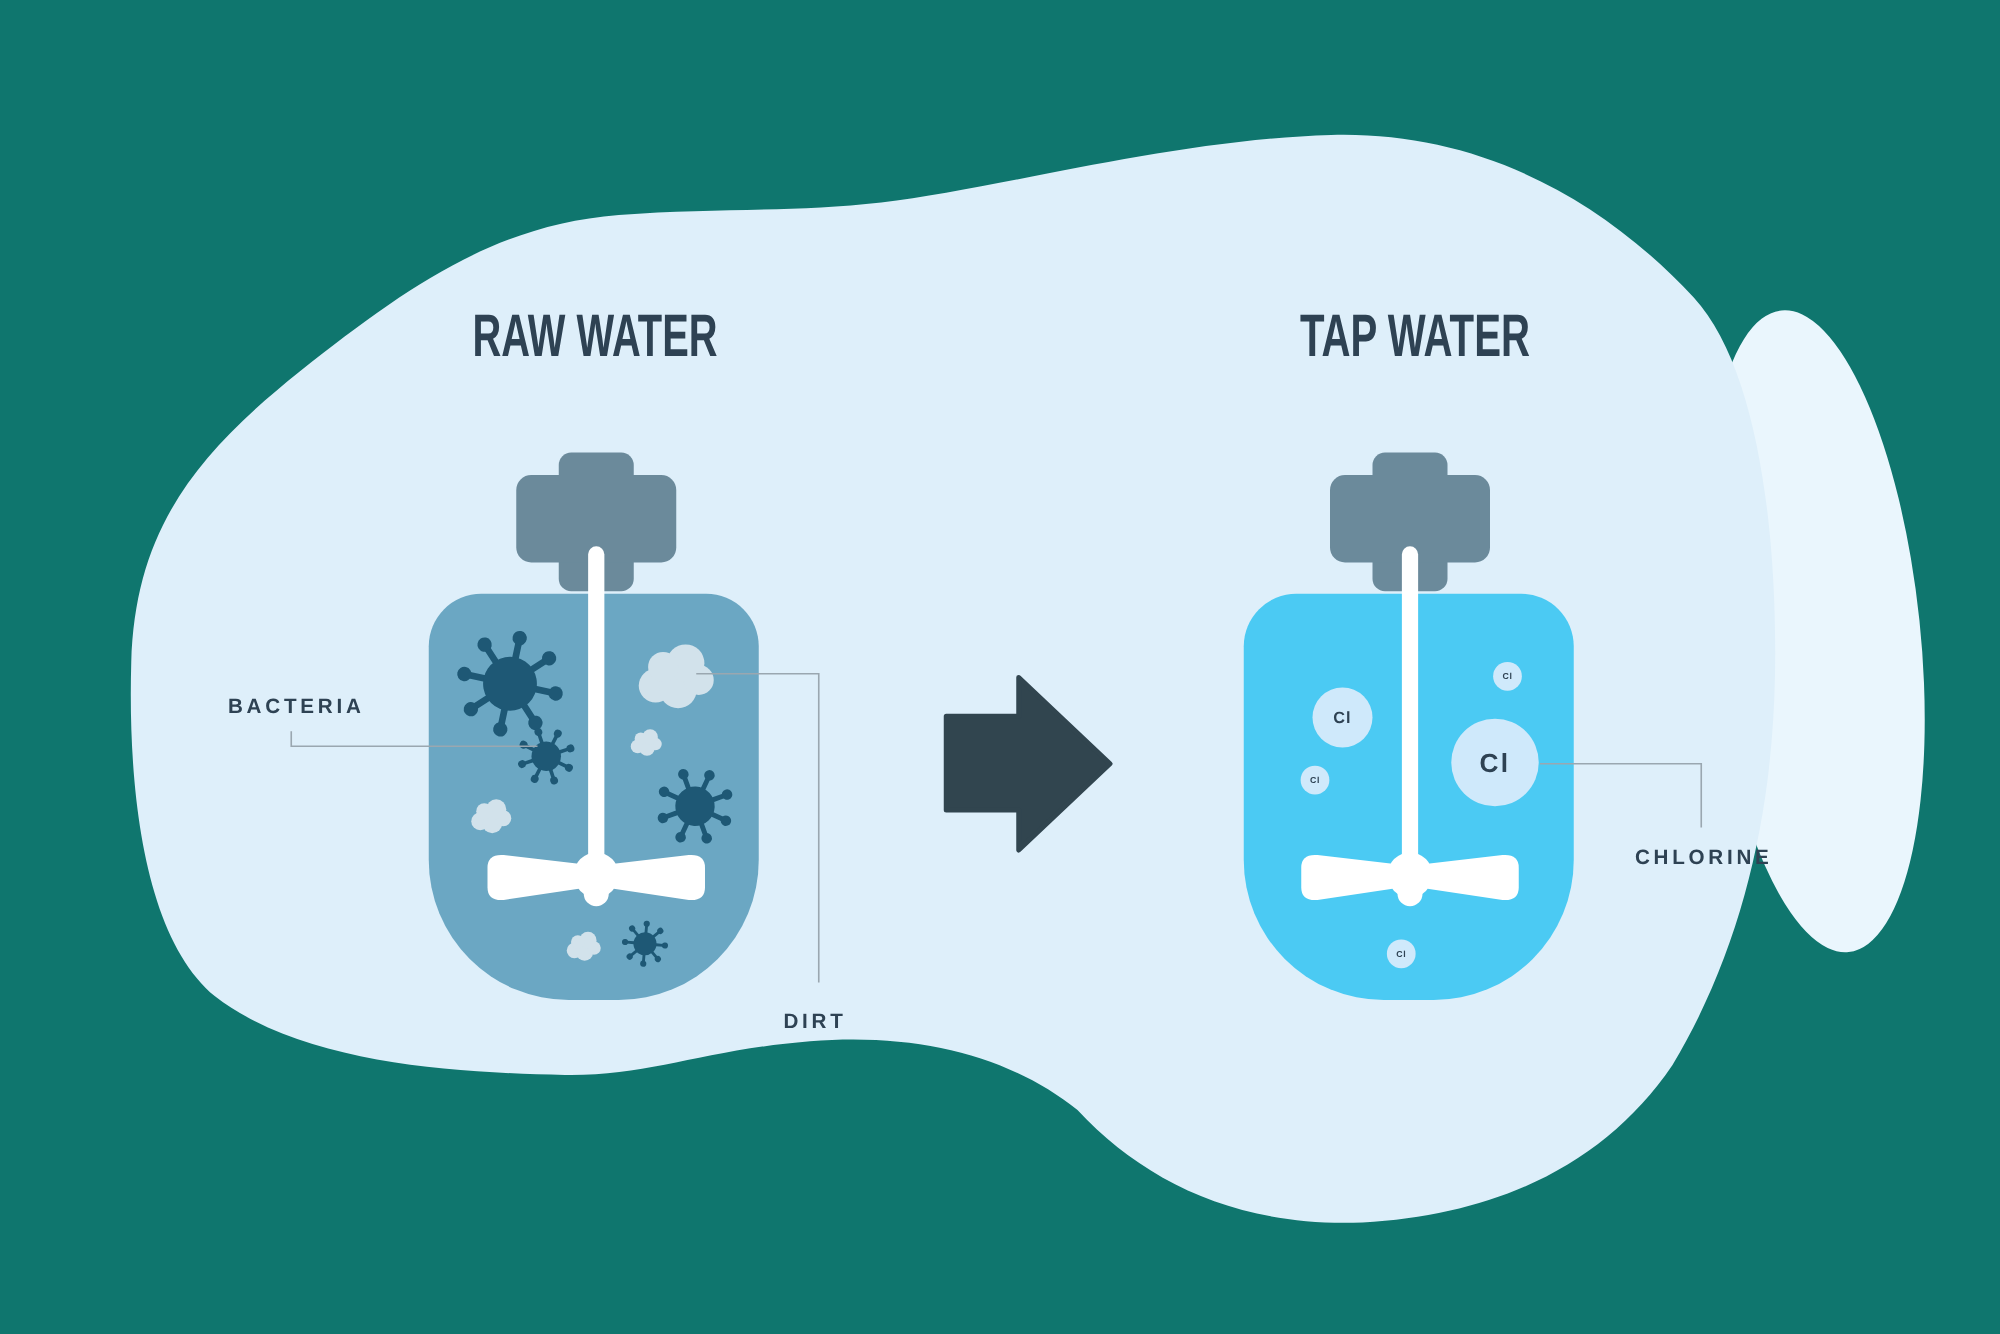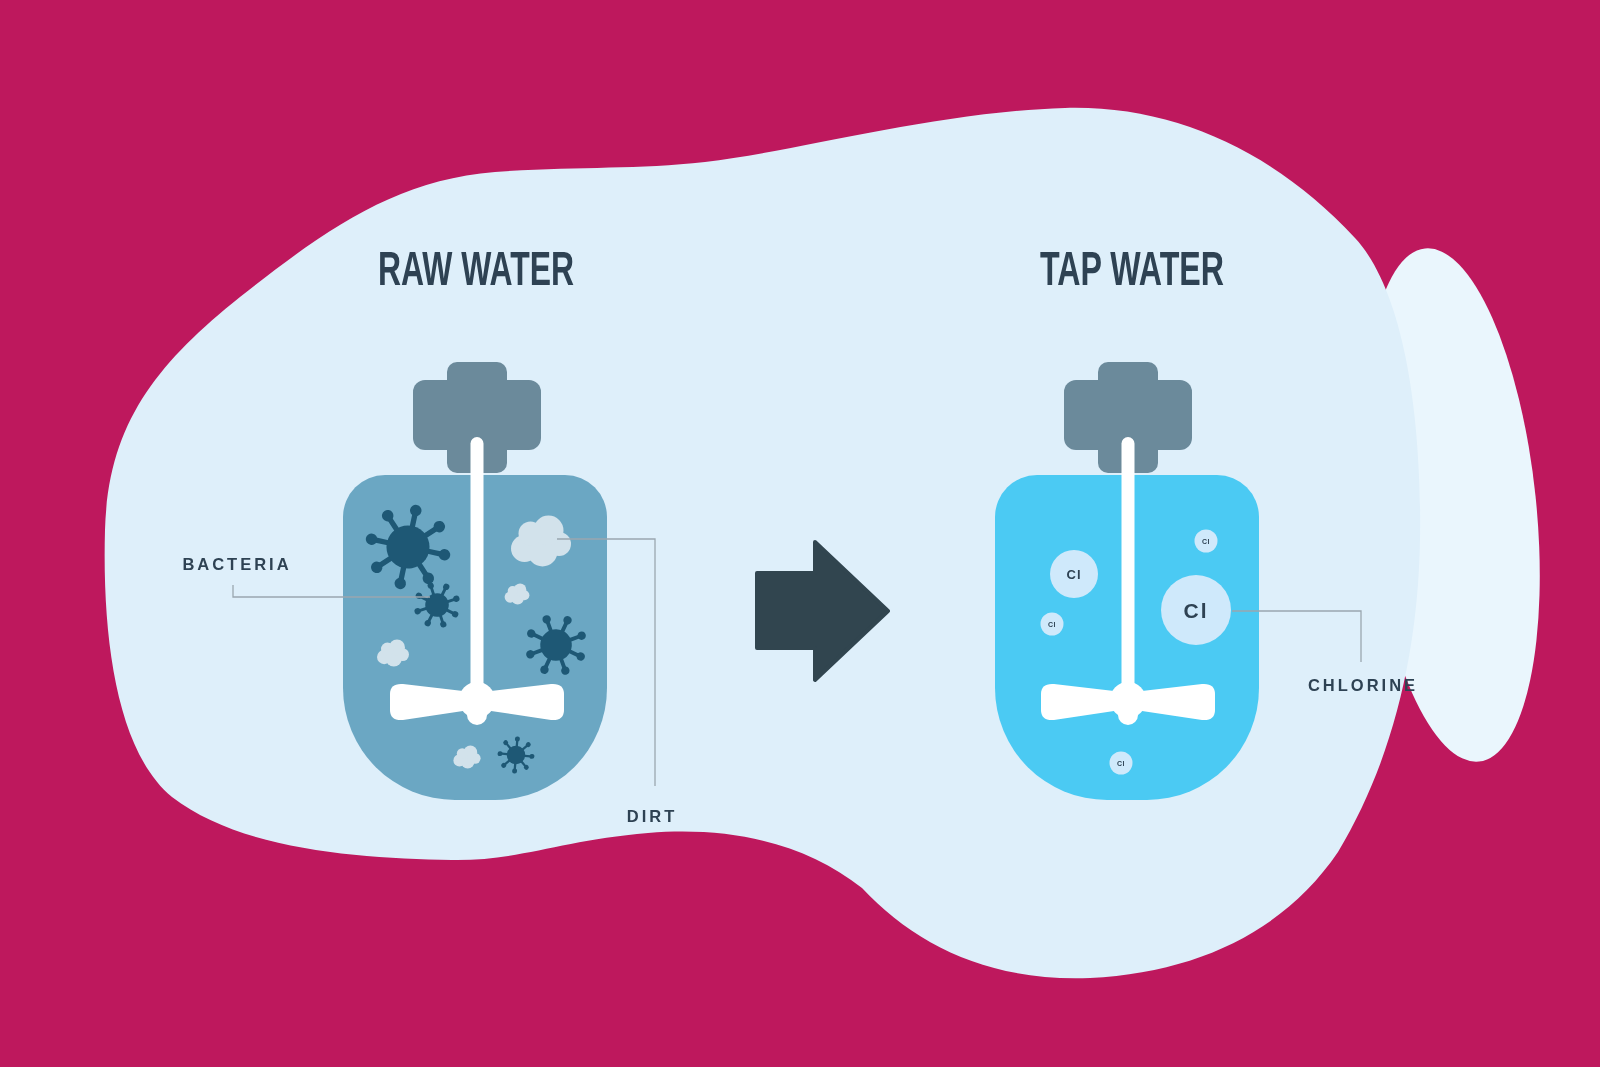--- a/index.html
+++ b/index.html
@@ -1,20 +1,20 @@
 <!DOCTYPE html>
 <html><head>
 <meta charset="utf-8">
 <style>
   html,body{margin:0;padding:0;background:#ffffff;}
   .stage{
     position:relative;
     width:1600px;height:1067px;
     overflow:hidden;
-    background:#be185d;
+    background:#0f766e;
     font-family:"Liberation Sans","DejaVu Sans",sans-serif;
   }
   svg{display:block;}
   .title-text{font-weight:700;font-size:48px;}
   .callout-text{font-weight:700;font-size:16.5px;letter-spacing:3px;}
   .cl-big{font-weight:700;font-size:21px;letter-spacing:2px;}
   .cl-mid{font-weight:700;font-size:13px;letter-spacing:1px;}
   .cl-small{font-weight:700;font-size:7px;letter-spacing:.5px;}
 </style>
 </head>

